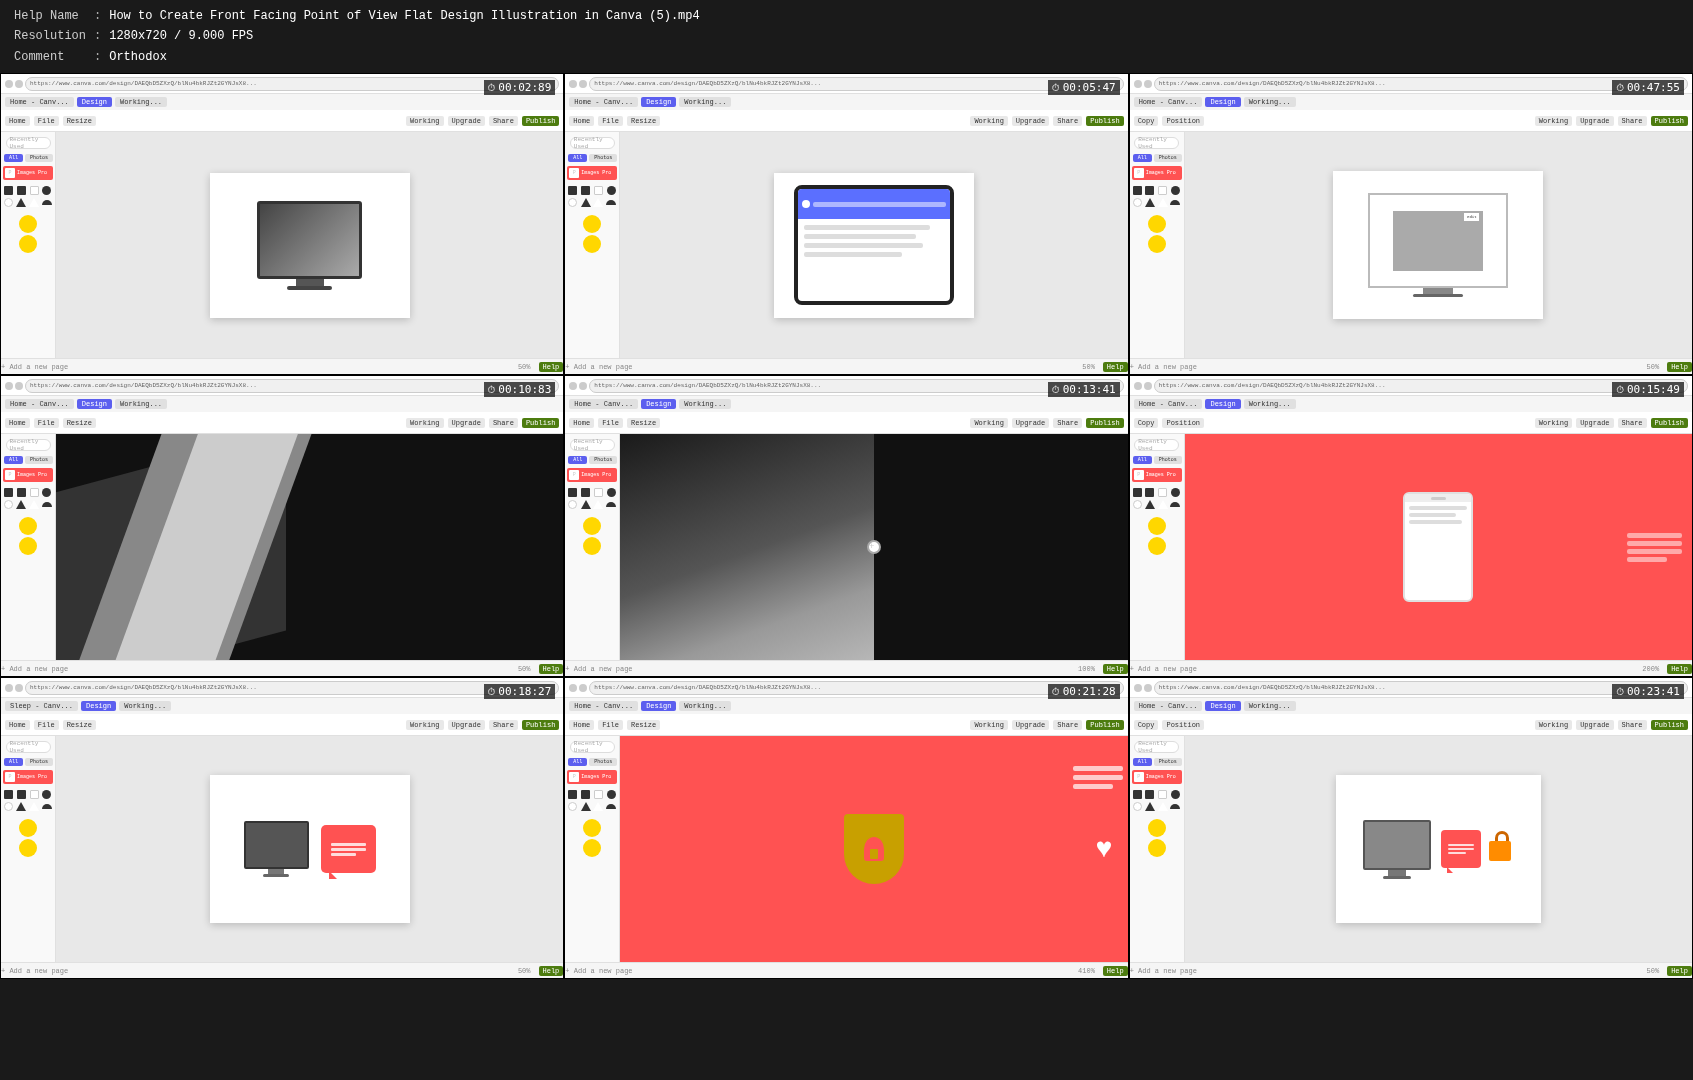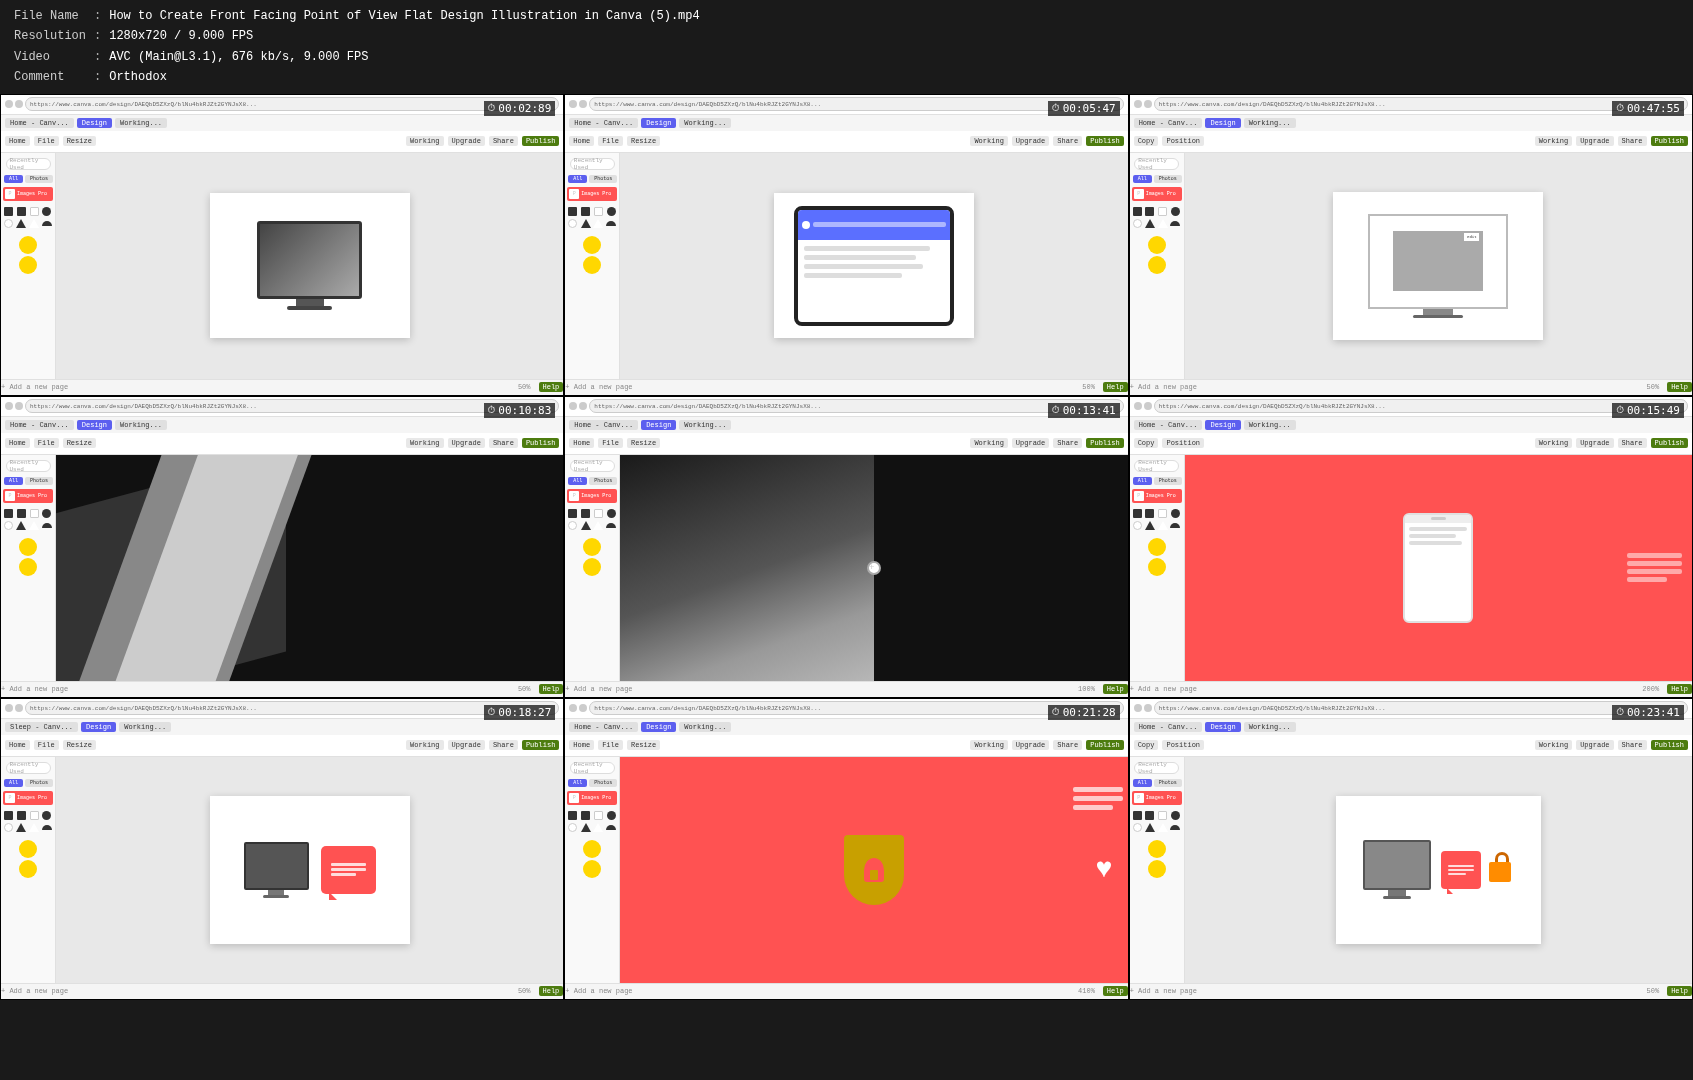--- a/index.html
+++ b/index.html
@@ -301,33 +301,28 @@
     }
 
   </style>
 </head>
 <body>
 
 <div class="file-info">
   <table>
     <tbody>
         <tr>
-      <td>File Name</td>
+      <td>Help Name</td>
       <td>:</td>
       <td>How to Create Front Facing Point of View Flat Design Illustration in Canva (5).mp4</td>
     </tr>
     <tr>
       <td>Resolution</td>
       <td>:</td>
       <td>1280x720 / 9.000 FPS</td>
-    </tr>
-    <tr>
-      <td>Video</td>
-      <td>:</td>
-      <td>AVC (Main@L3.1), 676 kb/s, 9.000 FPS</td>
     </tr>
     <tr>
       <td>Comment</td>
       <td>:</td>
       <td>Orthodox</td>
     </tr>
   </tbody>
     </table>
 </div>
 

